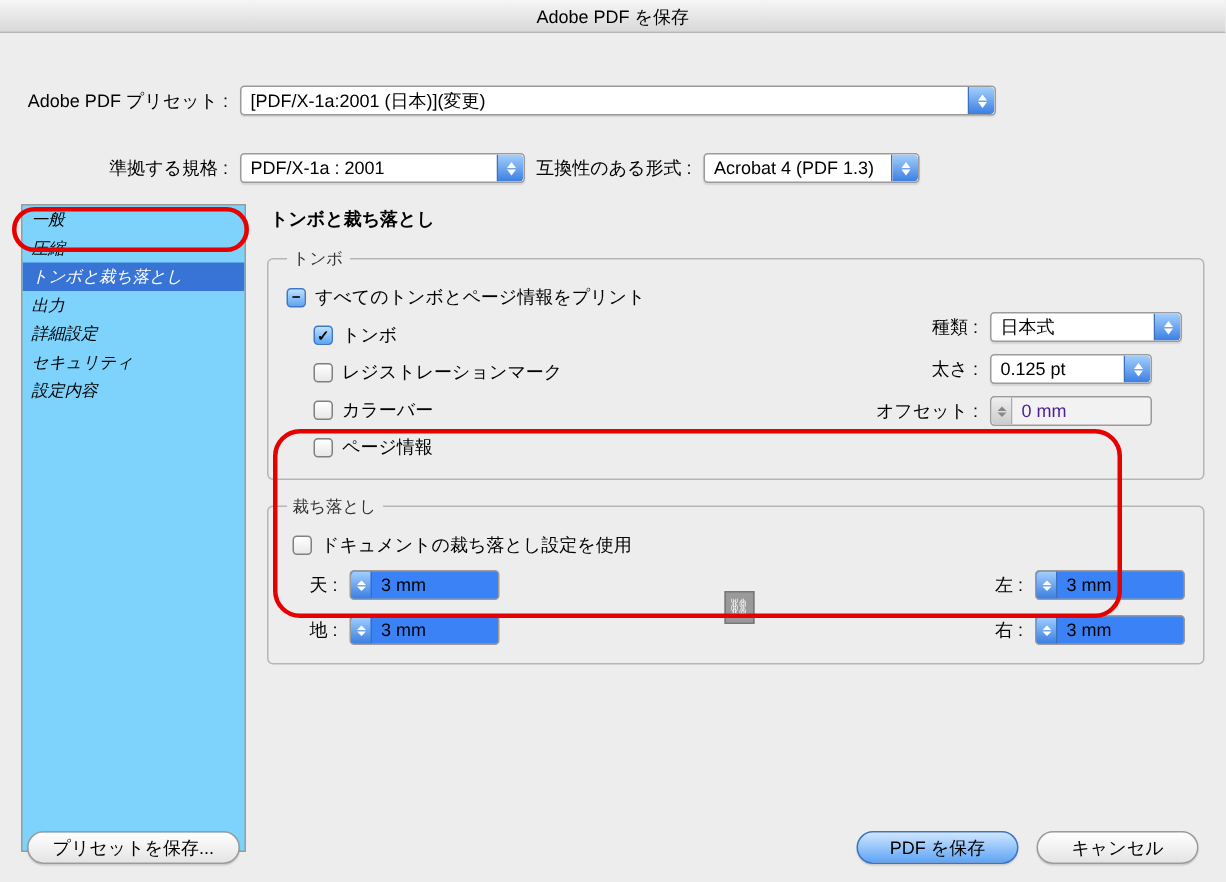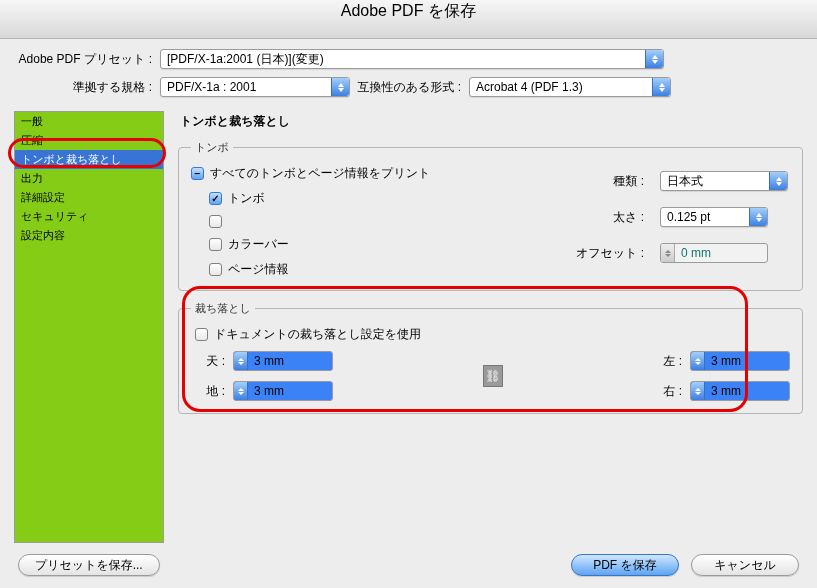--- a/index.html
+++ b/index.html
@@ -5,31 +5,31 @@
   * { box-sizing: border-box; margin: 0; padding: 0; }
   body {
     font-family: "Hiragino Kaku Gothic Pro", "Lucida Grande", sans-serif;
     font-size: 12px;
     background: #ededed;
     width: 817px; height: 588px;
     position: relative;
     color: #000;
   }
   .titlebar {
-    height: 39px;
+    height: 22px;
     background: linear-gradient(#f6f6f6,#d8d8d8);
     border-bottom: 1px solid #b5b5b5;
     text-align: center;
     line-height: 22px;
-    font-size: 16px;
+    font-size: 12px;
   }
   .header {
     padding: 10px 20px 6px 0;
   }
-  .row { display: flex; align-items: center; margin-bottom: 8px; }
+  .row { display: flex; align-items: center; margin-bottom: 8px; margin-top: 25px; }
   .row .lbl { width: 160px; text-align: right; padding-right: 8px; }
   .dropdown {
     display: inline-flex; align-items: center;
     height: 20px;
     background: #fff;
     border: 1px solid #9b9b9b;
     border-radius: 3px;
     font-size: 12px;
     position: relative;
     box-shadow: 0 1px 1px rgba(0,0,0,0.1);
@@ -48,24 +48,25 @@
     content: ""; width: 0; height: 0;
     border-left: 3px solid transparent;
     border-right: 3px solid transparent;
   }
   .dropdown .arrows::before { border-bottom: 4px solid #fff; }
   .dropdown .arrows::after { border-top: 4px solid #fff; }
 
   .main { display: flex; padding: 0 14px; gap: 14px; }
   .sidebar {
     width: 150px; height: 432px;
-    background: #84cc16;
+    background: #7dd3fc;
     border: 1px solid #9b9b9b;
     font-size: 11px;
     overflow: hidden;
+    font-style: italic;
   }
   .sidebar .item { padding: 2px 6px; cursor: default; }
   .sidebar .item.selected { background: #3874d6; color: #fff; }
   .content { flex: 1; }
   .content h3 { font-size: 12px; font-weight: bold; margin: 2px 0 10px 2px; }
 
   fieldset {
     border: 1px solid #b5b5b5;
     border-radius: 4px;
     padding: 10px 12px 12px 12px;
@@ -91,29 +92,29 @@
     border-color: #3e78c5;
   }
   .checkbox.minus::after { content: "−"; color: #000; font-weight: bold; }
   .checkbox.checked {
     background: linear-gradient(#bfe0ff,#5fa5f2);
     border-color: #3e78c5;
   }
   .checkbox.checked::after { content: "✓"; color: #000; font-weight: bold; }
   .indent { margin-left: 18px; }
   .right-controls {
-    position: absolute; right: 14px; top: 16px;
-    display: grid; grid-template-columns: auto auto; row-gap: 8px; column-gap: 8px; align-items: center; gap: 16px;
+    position: absolute; right: 14px; top: 28px;
+    display: grid; grid-template-columns: auto auto; row-gap: 8px; column-gap: 8px; align-items: center;
   }
   .right-controls .rl { text-align: right; }
   .stepper-field {
     display: inline-flex; align-items: center; height: 20px;
     border: 1px solid #9b9b9b; border-radius: 3px; background: #3b82f6;
   }
-  .stepper-field.disabled { background: #f2f2f2; color: #0f766e; }
+  .stepper-field.disabled { background: #f2f2f2; color: #4c1d95; }
   .stepper-field .stepper {
     width: 14px; height: 100%;
     background: linear-gradient(#a4cffc,#3b7fe2);
     border-right: 1px solid #3b6fb7;
     border-radius: 3px 0 0 3px;
     display: flex; flex-direction: column; align-items: center; justify-content: center;
     gap: 1px;
   }
   .stepper-field.disabled .stepper { background: linear-gradient(#eee,#ccc); border-right-color:#aaa;}
   .stepper-field .stepper::before,
@@ -187,21 +188,21 @@
       <div class="arrows"></div>
     </div>
   </div>
   <div class="row">
     <div class="lbl">準拠する規格 :</div>
     <div class="dropdown" style="width:190px">
       <div class="text">PDF/X-1a : 2001</div>
       <div class="arrows"></div>
     </div>
     <div style="width:119px; text-align:right; padding-right:8px;">互換性のある形式 :</div>
-    <div class="dropdown" style="width:202px">
+    <div class="dropdown" style="width:144px">
       <div class="text">Acrobat 4 (PDF 1.3)</div>
       <div class="arrows"></div>
     </div>
   </div>
 </div>
 
 <div class="main">
   <div class="sidebar">
     <div class="item">一般</div>
     <div class="item">圧縮</div>
@@ -221,20 +222,21 @@
       <div class="group-line">
         <span class="checkbox minus"></span>
         <span>すべてのトンボとページ情報をプリント</span>
       </div>
       <div class="group-line indent">
         <span class="checkbox checked"></span>
         <span>トンボ</span>
       </div>
       <div class="group-line indent">
         <span class="checkbox"></span>
+        <span>レジストレーションマーク</span>
       </div>
       <div class="group-line indent">
         <span class="checkbox"></span>
         <span>カラーバー</span>
       </div>
       <div class="group-line indent" style="margin-bottom:0">
         <span class="checkbox"></span>
         <span>ページ情報</span>
       </div>
 

